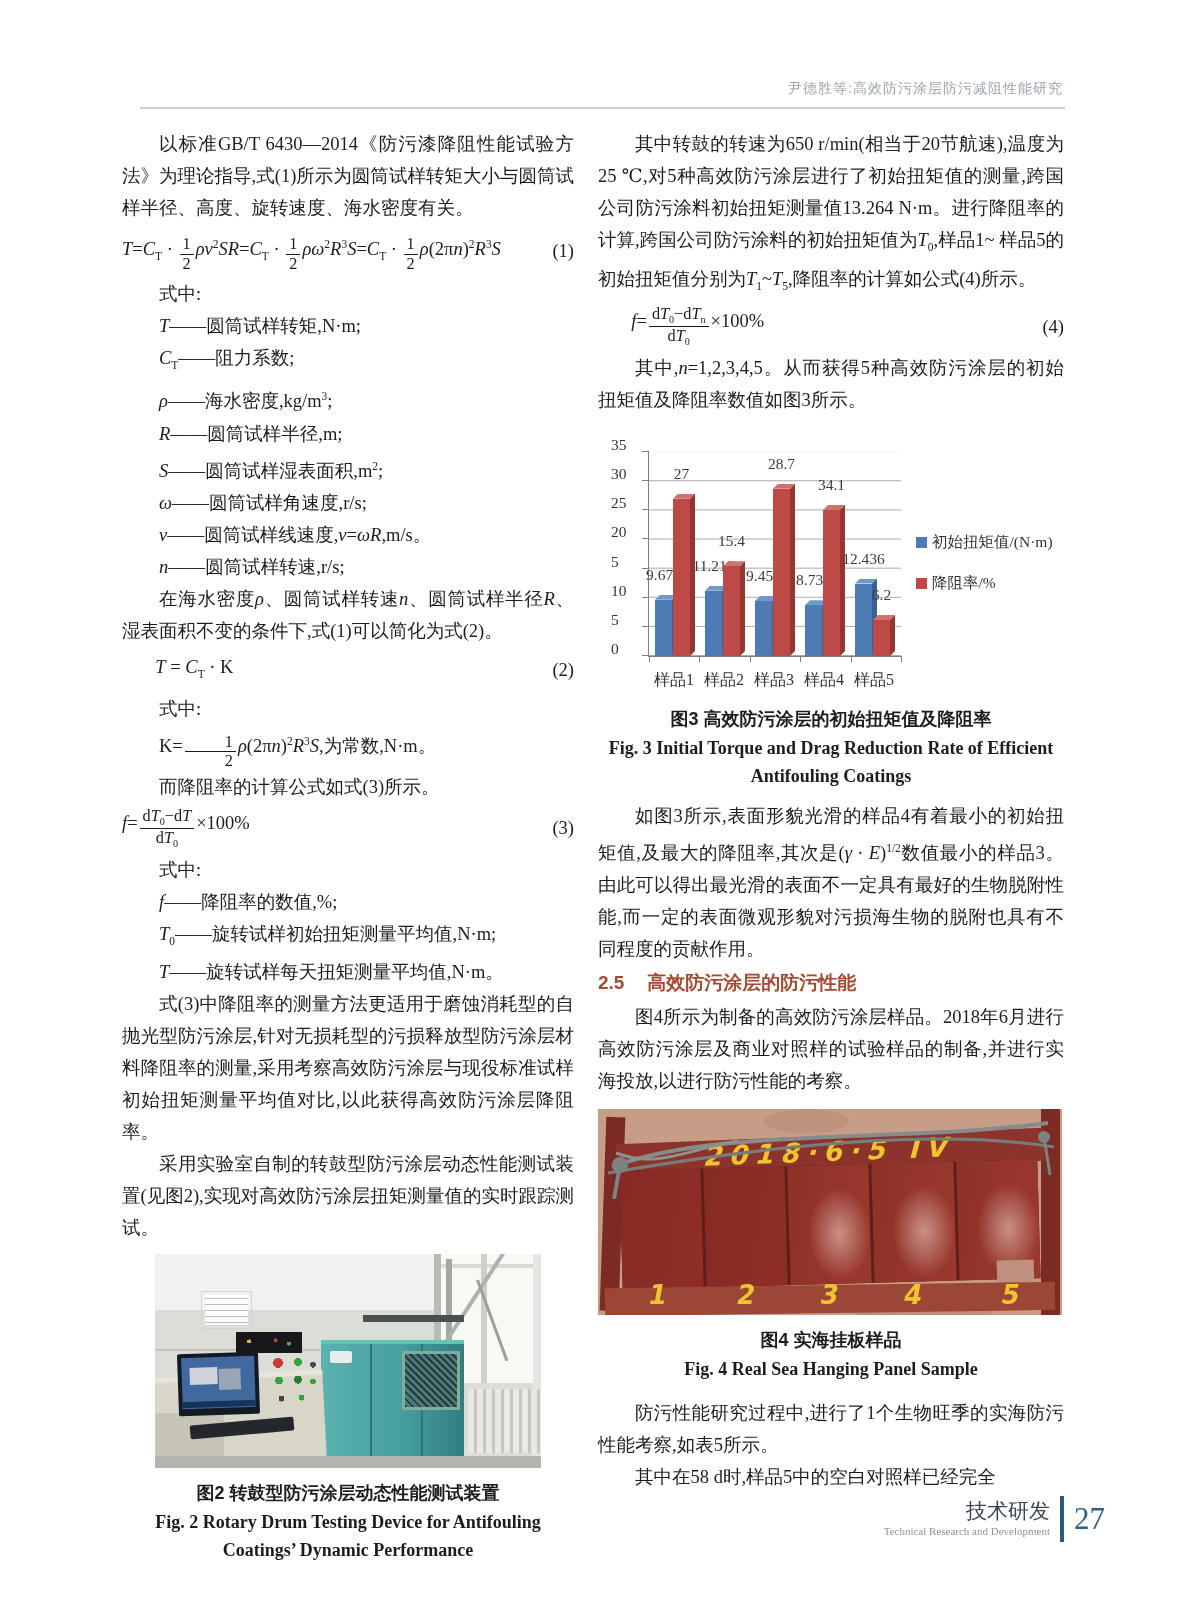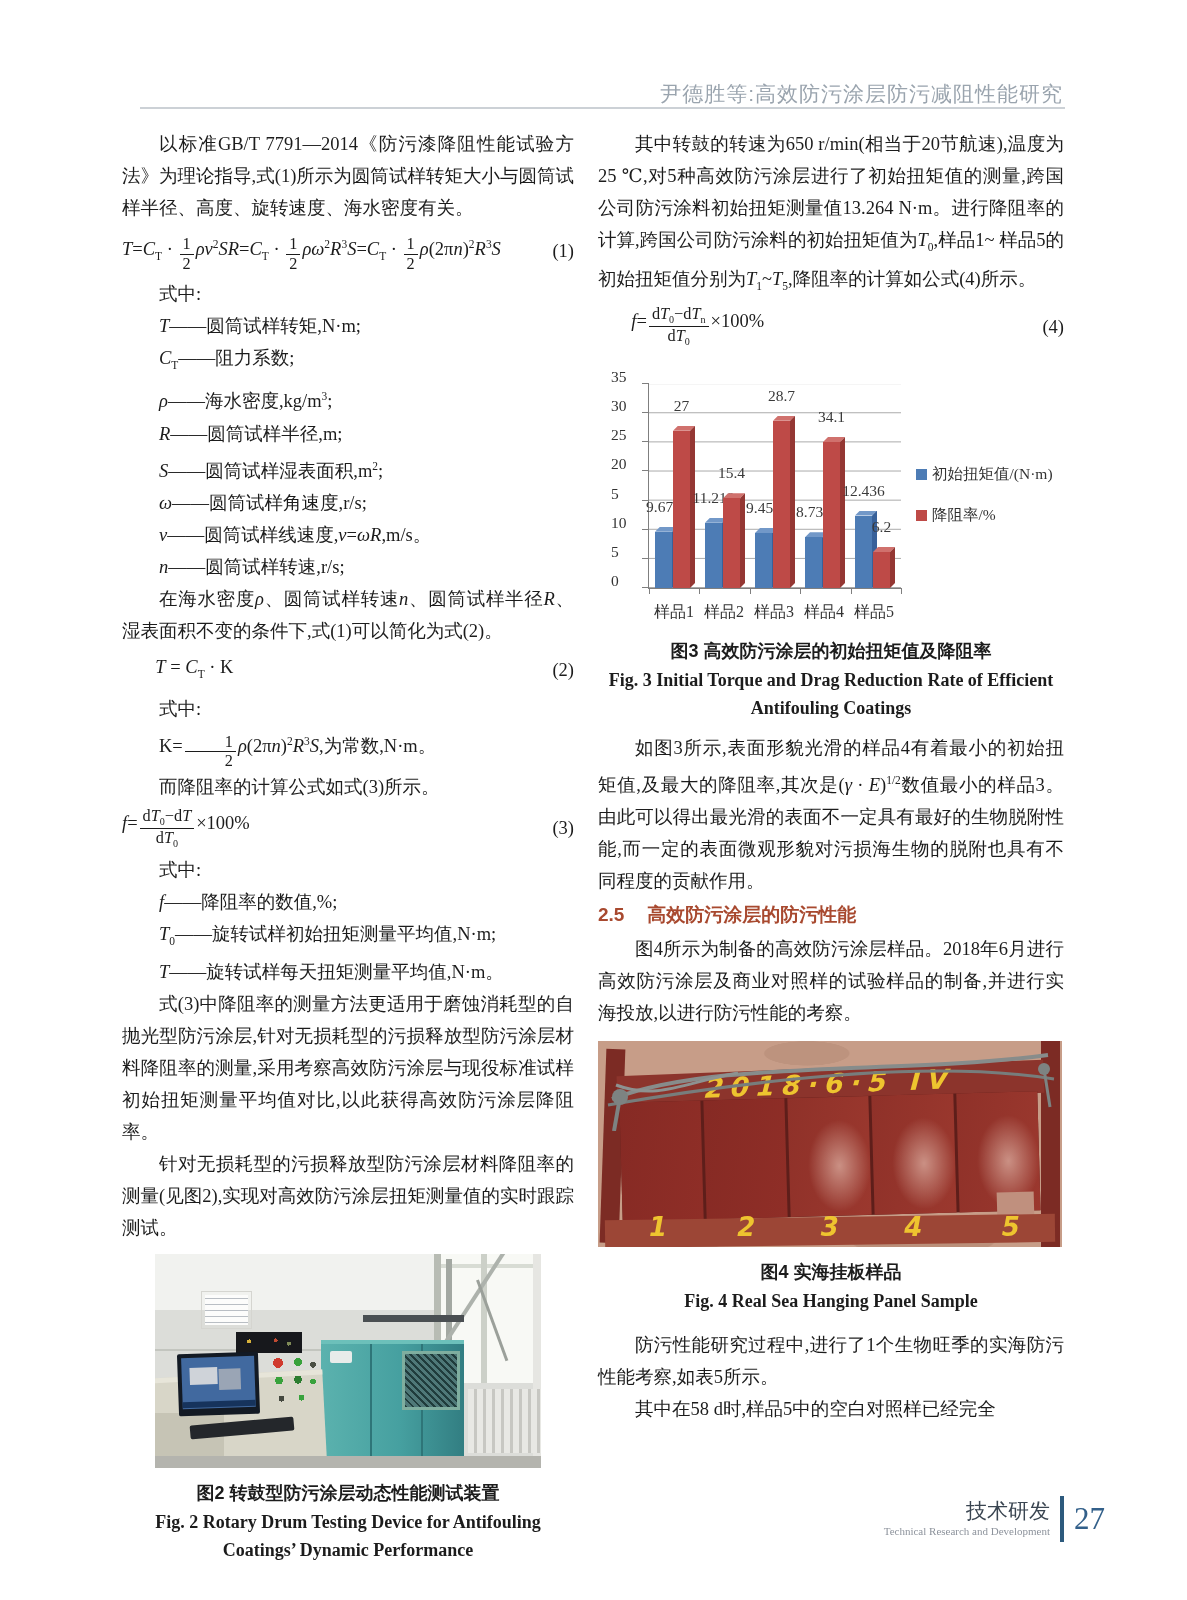--- a/index.html
+++ b/index.html
@@ -1,20 +1,20 @@
 <!DOCTYPE html>
 <html><head>
 <meta charset="utf-8">
 <style>
   html,body{margin:0;padding:0;background:#ffffff;}
   .page{position:relative;width:1187px;height:1600px;background:#ffffff;overflow:hidden;
         font-family:"Liberation Serif","DejaVu Serif",serif;color:#1c1c1c;}
   
   .running-head{position:absolute;top:80px;right:124px;font-family:"Liberation Sans","DejaVu Sans",sans-serif;
-        font-size:21px;color:#9aa4ae;letter-spacing:1px;text-align:center;}
+        font-size:14px;color:#9aa4ae;letter-spacing:1px;text-align:center;}
   .head-rule{position:absolute;top:107px;left:140px;right:122px;height:2px;background:#ccd1d6;}
   
   .col{position:absolute;top:128px;font-size:18.5px;line-height:32px;text-align:justify;}
   .col-left{left:122px;width:452px;}
   .col-right{left:598px;width:466px;}
   .para{margin:0;text-indent:2em;}
   .where{margin:0;text-indent:2em;}
   .def-line{margin:0;text-indent:2em;}
   
   .eq{display:flex;align-items:center;margin:4px 0;}
@@ -139,21 +139,21 @@
 </style>
 </head>
 <body>
 
 <div class="page">
 
   <div class="running-head">尹德胜等:高效防污涂层防污减阻性能研究</div>
   <div class="head-rule"></div>
 
   <div class="col col-left">
-    <p class="para">以标准GB/T 7791—2014《防污漆降阻性能试验方法》为理论指导,式(1)所示为圆筒试样转矩大小与圆筒试样半径、高度、旋转速度、海水密度有关。</p>
+    <p class="para">以标准GB/T 6430—2014《防污漆降阻性能试验方法》为理论指导,式(1)所示为圆筒试样转矩大小与圆筒试样半径、高度、旋转速度、海水密度有关。</p>
 
     <div class="eq">
       <span class="eq-body"><i>T</i>=<i>C</i><sub>T</sub> · <span class="fr"><span class="t">1</span><span class="b">2</span></span><i>ρv</i><sup>2</sup><i>SR</i>=<i>C</i><sub>T</sub> · <span class="fr"><span class="t">1</span><span class="b">2</span></span><i>ρω</i><sup>2</sup><i>R</i><sup>3</sup><i>S</i>=<i>C</i><sub>T</sub> · <span class="fr"><span class="t">1</span><span class="b">2</span></span><i>ρ</i>(2π<i>n</i>)<sup>2</sup><i>R</i><sup>3</sup><i>S</i></span>
       <span class="eq-no">(1)</span>
     </div>
 
     <p class="where">式中:</p>
     <div class="def-line"><i>T</i>——圆筒试样转矩,N·m;</div>
     <div class="def-line"><i>C</i><sub>T</sub>——阻力系数;</div>
     <div class="def-line"><i>ρ</i>——海水密度,kg/m<sup>3</sup>;</div>
@@ -179,21 +179,21 @@
       <span class="eq-body"><i>f</i>=<span class="fr"><span class="t">d<i>T</i><sub>0</sub>−d<i>T</i></span><span class="b">d<i>T</i><sub>0</sub></span></span>×100%</span>
       <span class="eq-no">(3)</span>
     </div>
 
     <p class="where">式中:</p>
     <div class="def-line"><i>f</i>——降阻率的数值,%;</div>
     <div class="def-line"><i>T</i><sub>0</sub>——旋转试样初始扭矩测量平均值,N·m;</div>
     <div class="def-line"><i>T</i>——旋转试样每天扭矩测量平均值,N·m。</div>
 
     <p class="para">式(3)中降阻率的测量方法更适用于磨蚀消耗型的自抛光型防污涂层,针对无损耗型的污损释放型防污涂层材料降阻率的测量,采用考察高效防污涂层与现役标准试样初始扭矩测量平均值对比,以此获得高效防污涂层降阻率。</p>
-    <p class="para">针对无损耗型的污损释放型防污涂层材料降阻率的测量(见图2),实现对高效防污涂层扭矩测量值的实时跟踪测试。</p>
+    <p class="para">采用实验室自制的转鼓型防污涂层动态性能测试装置(见图2),实现对高效防污涂层扭矩测量值的实时跟踪测试。</p>
 
     <div class="photo2">
       <div class="p2-ceiling"></div>
       <div class="p2-rail"></div>
       <div class="p2-sign"></div>
       <div class="p2-window"></div>
       <div class="p2-wallright"></div>
       <div class="p2-radiator"></div>
       <div class="p2-frame-pole"></div>
       <div class="p2-frame-diag1"></div>
@@ -221,20 +221,21 @@
   </div>
 
   <div class="col col-right">
     <p class="para">其中转鼓的转速为650 r/min(相当于20节航速),温度为25 ℃,对5种高效防污涂层进行了初始扭矩值的测量,跨国公司防污涂料初始扭矩测量值13.264 N·m。进行降阻率的计算,跨国公司防污涂料的初始扭矩值为<i>T</i><sub>0</sub>,样品1~ 样品5的初始扭矩值分别为<i>T</i><sub>1</sub>~<i>T</i><sub>5</sub>,降阻率的计算如公式(4)所示。</p>
 
     <div class="eq">
       <span class="eq-body eq-ind"><i>f</i>=<span class="fr"><span class="t">d<i>T</i><sub>0</sub>−d<i>T</i><sub>n</sub></span><span class="b">d<i>T</i><sub>0</sub></span></span>×100%</span>
       <span class="eq-no">(4)</span>
     </div>
 
+    <p class="para">其中,<i>n</i>=1,2,3,4,5。从而获得5种高效防污涂层的初始扭矩值及降阻率数值如图3所示。</p>
 
     <div class="chart">
       <div class="plot">
         <span class="ytick" style="bottom:-9px">0</span>
         <span class="ytick" style="bottom:20px">5</span>
         <span class="ytick" style="bottom:49px">10</span>
         <span class="ytick" style="bottom:78px">5</span>
         <span class="ytick" style="bottom:108px">20</span>
         <span class="ytick" style="bottom:137px">25</span>
         <span class="ytick" style="bottom:166px">30</span>

